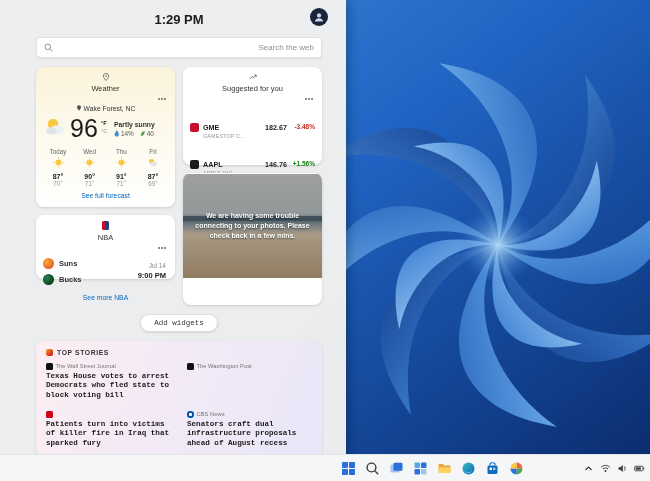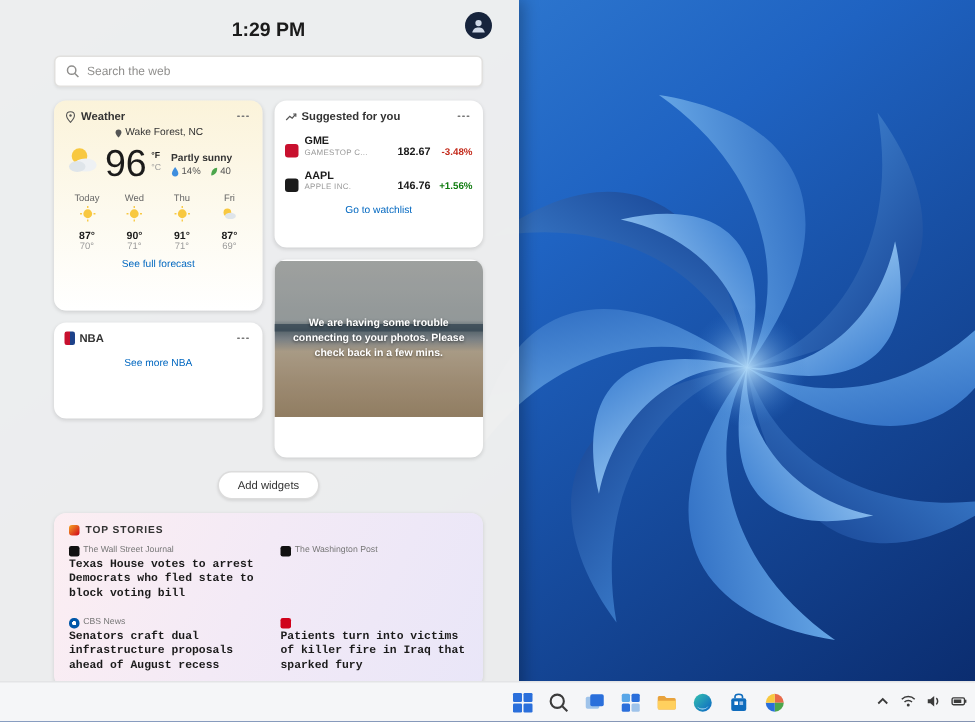--- a/index.html
+++ b/index.html
@@ -30,29 +30,29 @@
   .panel-time { font-size:13px; font-weight:700; color:#1b1b1b; }
   .avatar { position:absolute; right:-6px; top:2px; width:18px; height:18px; border-radius:50%;
             background:#17243c; display:flex; align-items:center; justify-content:center; cursor:pointer; }
   .avatar svg { width:12px; height:12px; }
 
   .searchbar { margin-top:5px; height:21px; background:#fff; border:1px solid #e1e0de;
                border-radius:4px; display:flex; align-items:center; gap:5px; padding:0 7px;
                box-shadow:0 1px 2px rgba(0,0,0,0.06); }
   .searchbar svg { width:9px; height:9px; flex:0 0 auto; }
   .searchbar input { border:none; outline:none; flex:1; font-size:8px; color:#444;
-                     font-family:"Liberation Sans",sans-serif; background:transparent; }
+                     font-family:"Liberation Sans",sans-serif; background:transparent;text-align:right; }
   .searchbar input::placeholder { color:#8f8e8c; }
 
   .widget-grid { margin-top:9px; display:flex; gap:8px; }
   .wcol { width:139px; display:flex; flex-direction:column; gap:8px; }
 
   .card { background:#fff; border-radius:8px; box-shadow:0 1px 3px rgba(0,0,0,0.14);
           padding:6px 7px; position:relative; cursor:pointer; }
-  .card-head { display:flex; align-items:center; gap:3px; font-size:7.5px; font-weight:700; color:#333; }
+  .card-head { display:flex; align-items:center; gap:3px; font-size:7.5px; font-weight:400; color:#333;flex-direction:column; }
   .card-head svg { width:8px; height:8px; }
   .dots { margin-left:auto; display:flex; gap:1.5px; padding:2px; cursor:pointer; }
   .dots i { width:1.6px; height:1.6px; border-radius:50%; background:#777; display:block; }
 
   
   .card.weather { height:140px; background:linear-gradient(180deg,#fbf3da 0%,#fdfaef 55%,#ffffff 100%); }
   .w-loc { display:flex; align-items:center; justify-content:center; gap:2px; font-size:6.8px; color:#333; margin-top:3px; }
   .w-loc svg { width:6px; height:6px; }
   .w-main { display:flex; align-items:center; gap:3px; margin-top:3px; }
   .w-main .wicon svg { width:24px; height:24px; }
@@ -82,21 +82,21 @@
   .tlogo { width:11px; height:11px; border-radius:50%; }
   .tlogo.suns { background:radial-gradient(circle at 35% 35%, #f9ad3d, #e56020 70%); }
   .tlogo.bucks { background:radial-gradient(circle at 35% 35%, #2e7a4f, #00471b 70%); }
   .nba-when { margin-left:auto; text-align:right; padding-right:2px; }
   .nba-date { font-size:6.5px; color:#888; }
   .nba-time { font-size:7.5px; font-weight:700; color:#1b1b1b; margin-top:2px; }
   .nba-link { text-align:center; font-size:6.8px; color:#0067c0; margin-top:9px; cursor:pointer; }
 
   
   .card.stocks { height:98px; }
-  .stk-row { display:flex; align-items:flex-end; margin-top:7px; }
+  .stk-row { display:flex; align-items:flex-start; margin-top:21px; }
   .stk-ico { width:9px; height:9px; border-radius:2px; margin-right:4px; flex:0 0 auto; }
   .stk-ico.gme { background:#c8102e; }
   .stk-ico.aapl { background:#1b1b1b; }
   .stk-id { width:48px; }
   .stk-sym { font-size:7.2px; font-weight:700; color:#1b1b1b; }
   .stk-name { font-size:5.3px; color:#999; letter-spacing:.2px; margin-top:1px; }
   .stk-price { margin-left:auto; font-size:7.2px; font-weight:700; color:#1b1b1b; }
   .stk-chg { width:28px; text-align:right; font-size:6.5px; font-weight:700; }
   .stk-chg.down { color:#c42b1c; }
   .stk-chg.up { color:#107c10; }
@@ -107,21 +107,21 @@
   .photos .card-head { padding:6px 7px 4px; }
   .photo-img { position:relative; height:104px; margin-top:1px;
                background:linear-gradient(180deg,#b9bcba 0%,#aab1b2 38%,#5d6e78 44%,#8c9499 50%,#c5b49a 58%,#b7a183 78%,#a8906f 100%); }
   .photo-horizon { position:absolute; left:0; right:0; top:40%; height:5px; background:#3f5260; opacity:.85; }
   .photo-msg { position:absolute; inset:0; display:flex; align-items:center; justify-content:center;
                padding:8px 10px; text-align:center; color:#fff; font-size:7px; font-weight:600;
                line-height:1.45; text-shadow:0 1px 2px rgba(0,0,0,.6); background:rgba(40,40,40,.18); }
 
   .add-widgets { display:block; margin:9px auto 0; background:#fff; border:1px solid #dcdcdc;
                  border-radius:12px; padding:4px 13px; font-size:7.5px; color:#333;
-                 font-family:Liberation Sans, sans-serif; box-shadow:0 1px 2px rgba(0,0,0,.1); cursor:pointer; }
+                 font-family:Liberation Mono, monospace; box-shadow:0 1px 2px rgba(0,0,0,.1); cursor:pointer; }
 
   
   .stories { margin-top:9px; height:116px; border-radius:8px; padding:8px 10px;
              background:linear-gradient(115deg,#fceef2 0%,#f3eaf6 45%,#e9e6f8 100%);
              box-shadow:0 1px 3px rgba(0,0,0,0.12); }
   .stories-head { display:flex; align-items:center; gap:4px; }
   .stories-badge { width:7px; height:7px; border-radius:2px; background:linear-gradient(135deg,#f5a623,#d0021b); }
   .stories-title { font-size:6.8px; font-weight:700; letter-spacing:.6px; color:#333; }
   .stories-grid { display:grid; grid-template-columns:1fr 1fr; column-gap:16px; row-gap:10px; margin-top:7px; }
   .story { cursor:pointer; }
@@ -319,20 +319,36 @@
         <div class="card nba">
           <div class="card-head">
             <span class="nba-logo"></span>
             <span>NBA</span>
             <span class="dots">
                 <i></i>
                 <i></i>
                 <i></i>
               </span>
           </div>
+          <div class="nba-game">
+            <div class="nba-teams">
+              <div class="nba-team">
+                <span class="tlogo suns"></span>
+                <span>Suns</span>
+              </div>
+              <div class="nba-team">
+                <span class="tlogo bucks"></span>
+                <span>Bucks</span>
+              </div>
+            </div>
+            <div class="nba-when">
+              <div class="nba-date">Jul 14</div>
+              <div class="nba-time">9:00 PM</div>
+            </div>
+          </div>
           <div class="nba-link">See more NBA</div>
         </div>
 
       </div>
 
       <div class="wcol">
 
         <div class="card stocks">
           <div class="card-head">
             <svg viewBox="0 0 10 10">
@@ -396,31 +412,31 @@
           <div class="story-hl">Texas House votes to arrest Democrats who fled state to block voting bill</div>
         </div>
         <div class="story">
           <div class="story-src">
             <span class="src-logo wapo"></span>
             <span>The Washington Post</span>
           </div>
         </div>
         <div class="story">
           <div class="story-src">
+            <span class="src-logo red"></span>
+            <span></span>
+          </div>
+          <div class="story-hl">Patients turn into victims of killer fire in Iraq that sparked fury</div>
+        </div>
+        <div class="story">
+          <div class="story-src">
             <span class="src-logo cbs"></span>
             <span>CBS News</span>
           </div>
           <div class="story-hl">Senators craft dual infrastructure proposals ahead of August recess</div>
-        </div>
-        <div class="story">
-          <div class="story-src">
-            <span class="src-logo red"></span>
-            <span></span>
-          </div>
-          <div class="story-hl">Patients turn into victims of killer fire in Iraq that sparked fury</div>
         </div>
       </div>
     </div>
 
   </div>
 
   <div class="taskbar">
     <div class="tb-center">
       <span class="tb-icon">
         <svg viewBox="0 0 15 15">

